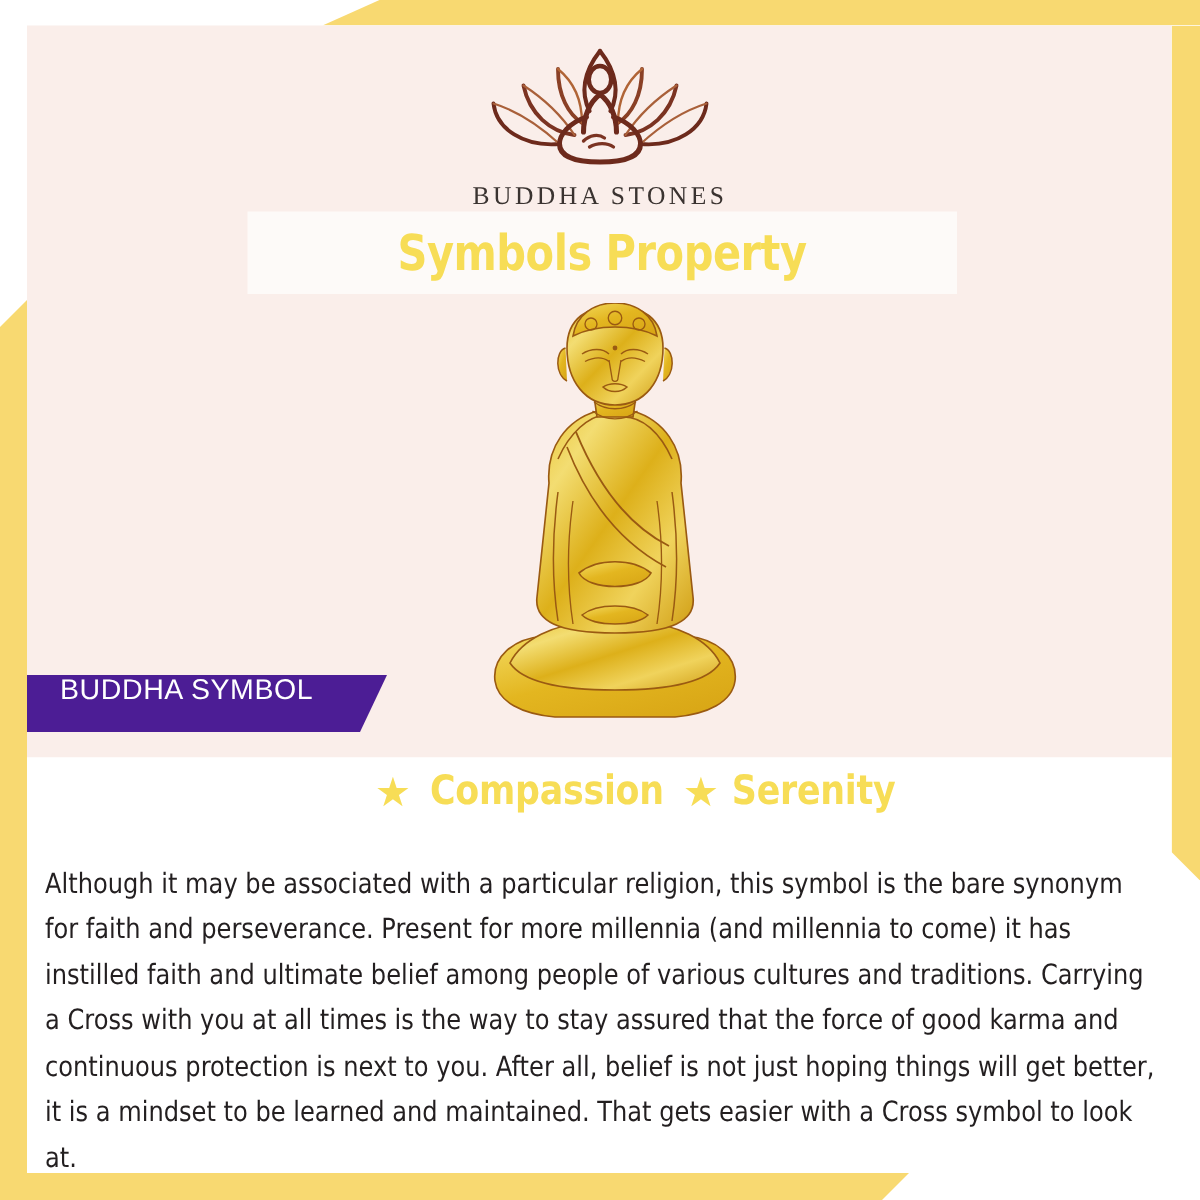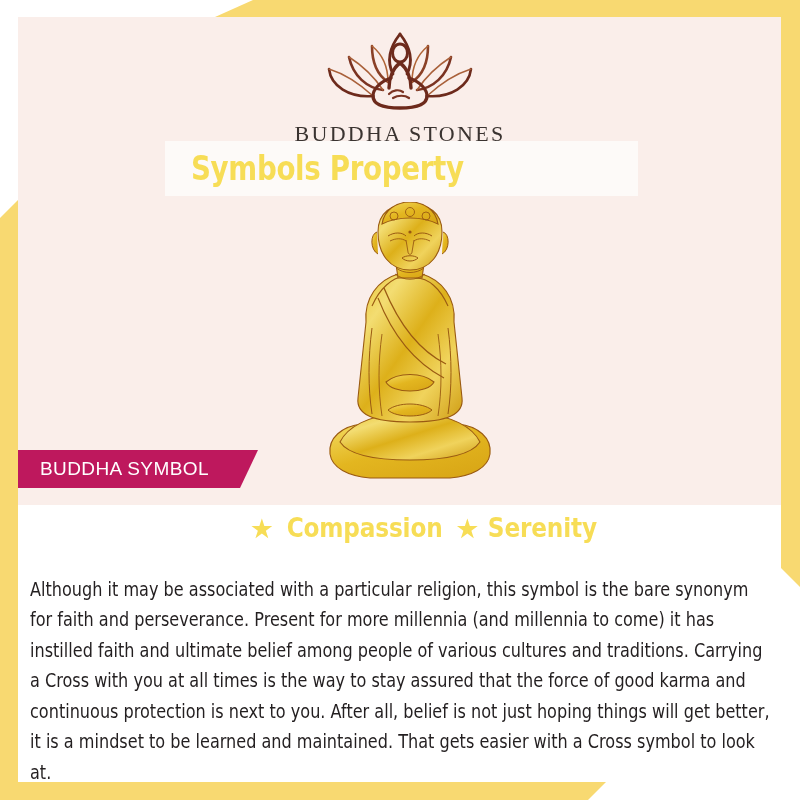--- a/index.html
+++ b/index.html
@@ -56,33 +56,34 @@
   #brand {
     position: absolute;
     top: 22px; left: 0; width: 800px;
     text-align: center;
   }
   #logo-mark { display: block; margin: 0 auto; }
   #brand-name {
     display: block;
     margin-top: 4px;
     font-family: "Liberation Serif", serif;
-    font-size: 22px;
+    font-size: 17px;
     letter-spacing: 2.3px;
     color: #3a3330;
     font-weight: 400;
   }
 
   
   #title-plate {
     position: absolute;
     top: 141px; left: 165px; width: 473px; height: 55px;
     background: #fdfaf8;
     display: flex;
     align-items: center;
+    justify-content: center;
   }
   #title-text {
     font-family: "DejaVu Sans", sans-serif;
     font-weight: bold;
     font-size: 33px;
     color: #f7dd56;
     letter-spacing: -0.4px;
     transform: scaleX(0.84);
     transform-origin: center;
     white-space: nowrap;
@@ -92,25 +93,24 @@
   #statue-wrap {
     position: absolute;
     top: 202px; left: 322px; width: 176px; height: 288px;
   }
   #statue-svg { display: block; width: 100%; height: 100%; }
 
   
   #symbol-ribbon {
     position: absolute;
     top: 450px; left: 18px; width: 240px; height: 38px;
-    background: #be185d;
+    background: #4c1d95;
     -webkit-clip-path: polygon(0 0, 100% 0, calc(100% - 18px) 100%, 0 100%);
     clip-path: polygon(0 0, 100% 0, calc(100% - 18px) 100%, 0 100%);
     display: flex;
-    align-items: center;
   }
   #symbol-ribbon-label {
     padding-left: 22px;
     color: #ffffff;
     font-size: 19px;
     letter-spacing: 0.4px;
     font-family: "Liberation Sans", sans-serif;
     font-weight: 400;
     white-space: nowrap;
   }

